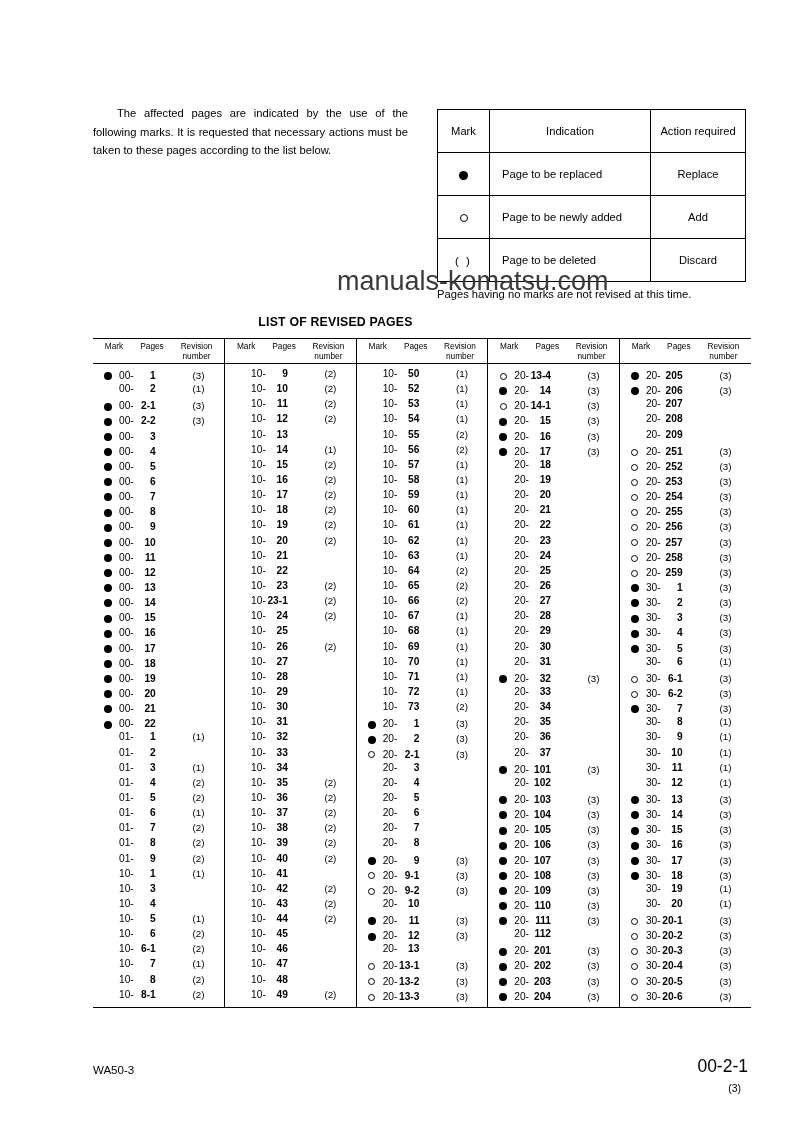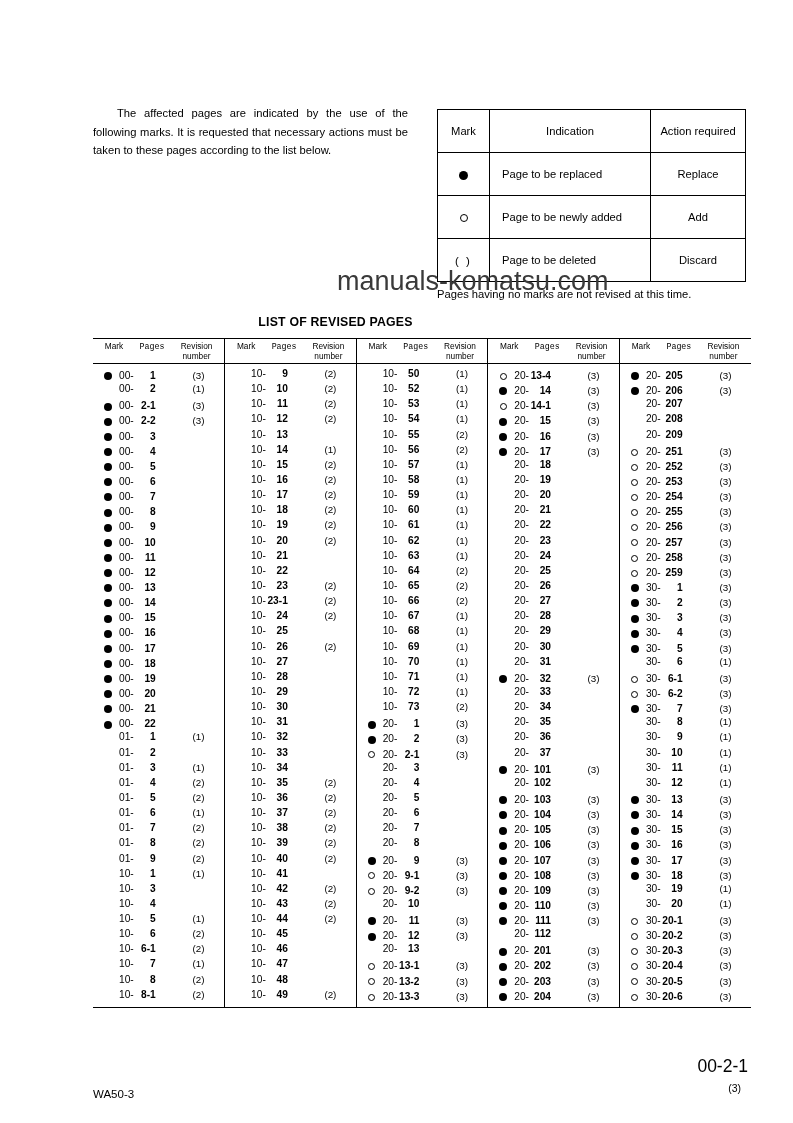--- a/index.html
+++ b/index.html
@@ -133,21 +133,21 @@
   }
   .grp { width: 131.6px; }
 
   .hdr-inner {
     display: flex;
     font-size: 8.3px;
     line-height: 9.5px;
     padding: 0 4px;
   }
   .hdr-mark   { width: 34px; text-align: center; }
-  .hdr-pages  { width: 42px; text-align: center; font-family: Liberation Mono, monospace; }
+  .hdr-pages  { width: 42px; text-align: center; }
   .hdr-rev    { flex: 1; text-align: center; }
 
   .col-list {
     padding: 4px 4px 3px 4px;
   }
   .entry {
     display: flex;
     align-items: baseline;
     height: 15.15px;
     font-size: 10.2px;
@@ -174,21 +174,20 @@
   }
   .e-mark .mark-open { width: 7px; height: 7px; border-width: 1.4px; }
   .e-mark .mark-filled { width: 8px; height: 8px; }
 
   
   #footer-model {
     position: absolute;
     left: 93px;
     top: 1064px;
     font-size: 11.5px;
-    margin-top: 24px;
   }
   #footer-page {
     position: absolute;
     right: 45px;
     top: 1056px;
     text-align: center;
     font-size: 17.5px;
   }
   #footer-rev {
     position: absolute;

